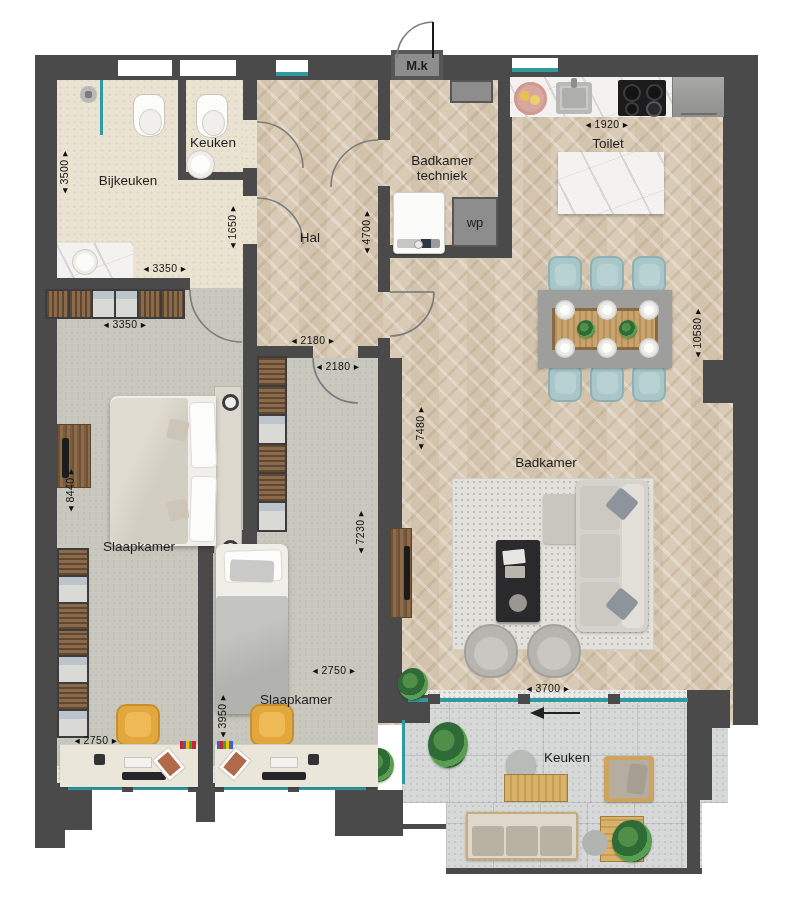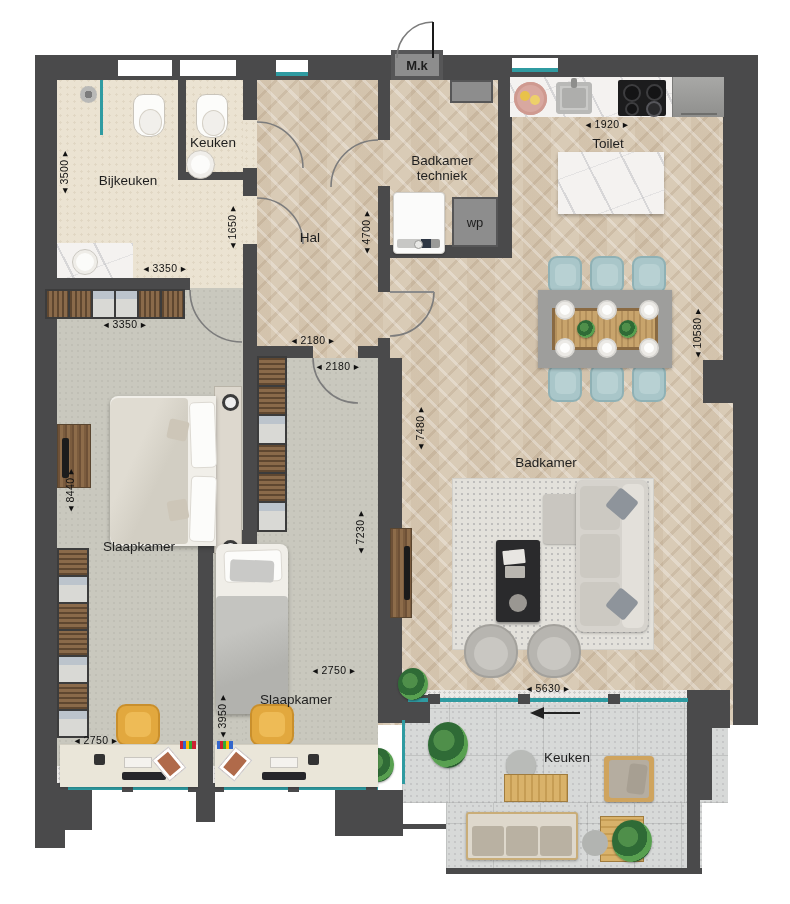--- a/index.html
+++ b/index.html
@@ -321,17 +321,17 @@
   <div class="abs dim v" style="left:366px;top:232px;">◂ 4700 ▸</div>
   <div class="abs dim" style="left:607px;top:124px;">◂ 1920 ▸</div>
   <div class="abs dim v" style="left:697px;top:333px;">◂ 10580 ▸</div>
   <div class="abs dim" style="left:313px;top:340px;">◂ 2180 ▸</div>
   <div class="abs dim" style="left:338px;top:366px;">◂ 2180 ▸</div>
   <div class="abs dim" style="left:125px;top:324px;">◂ 3350 ▸</div>
   <div class="abs dim v" style="left:70px;top:490px;">◂ 8440 ▸</div>
   <div class="abs dim v" style="left:420px;top:428px;">◂ 7480 ▸</div>
   <div class="abs dim v" style="left:360px;top:532px;">◂ 7230 ▸</div>
   <div class="abs dim" style="left:334px;top:670px;">◂ 2750 ▸</div>
-  <div class="abs dim" style="left:548px;top:688px;">◂ 5630 ▸</div>
+  <div class="abs dim" style="left:548px;top:688px;">◂ 3700 ▸</div>
   <div class="abs dim" style="left:96px;top:740px;">◂ 2750 ▸</div>
   <div class="abs dim v" style="left:222px;top:716px;">◂ 3950 ▸</div>
 
 </div>
 
 </body></html>

